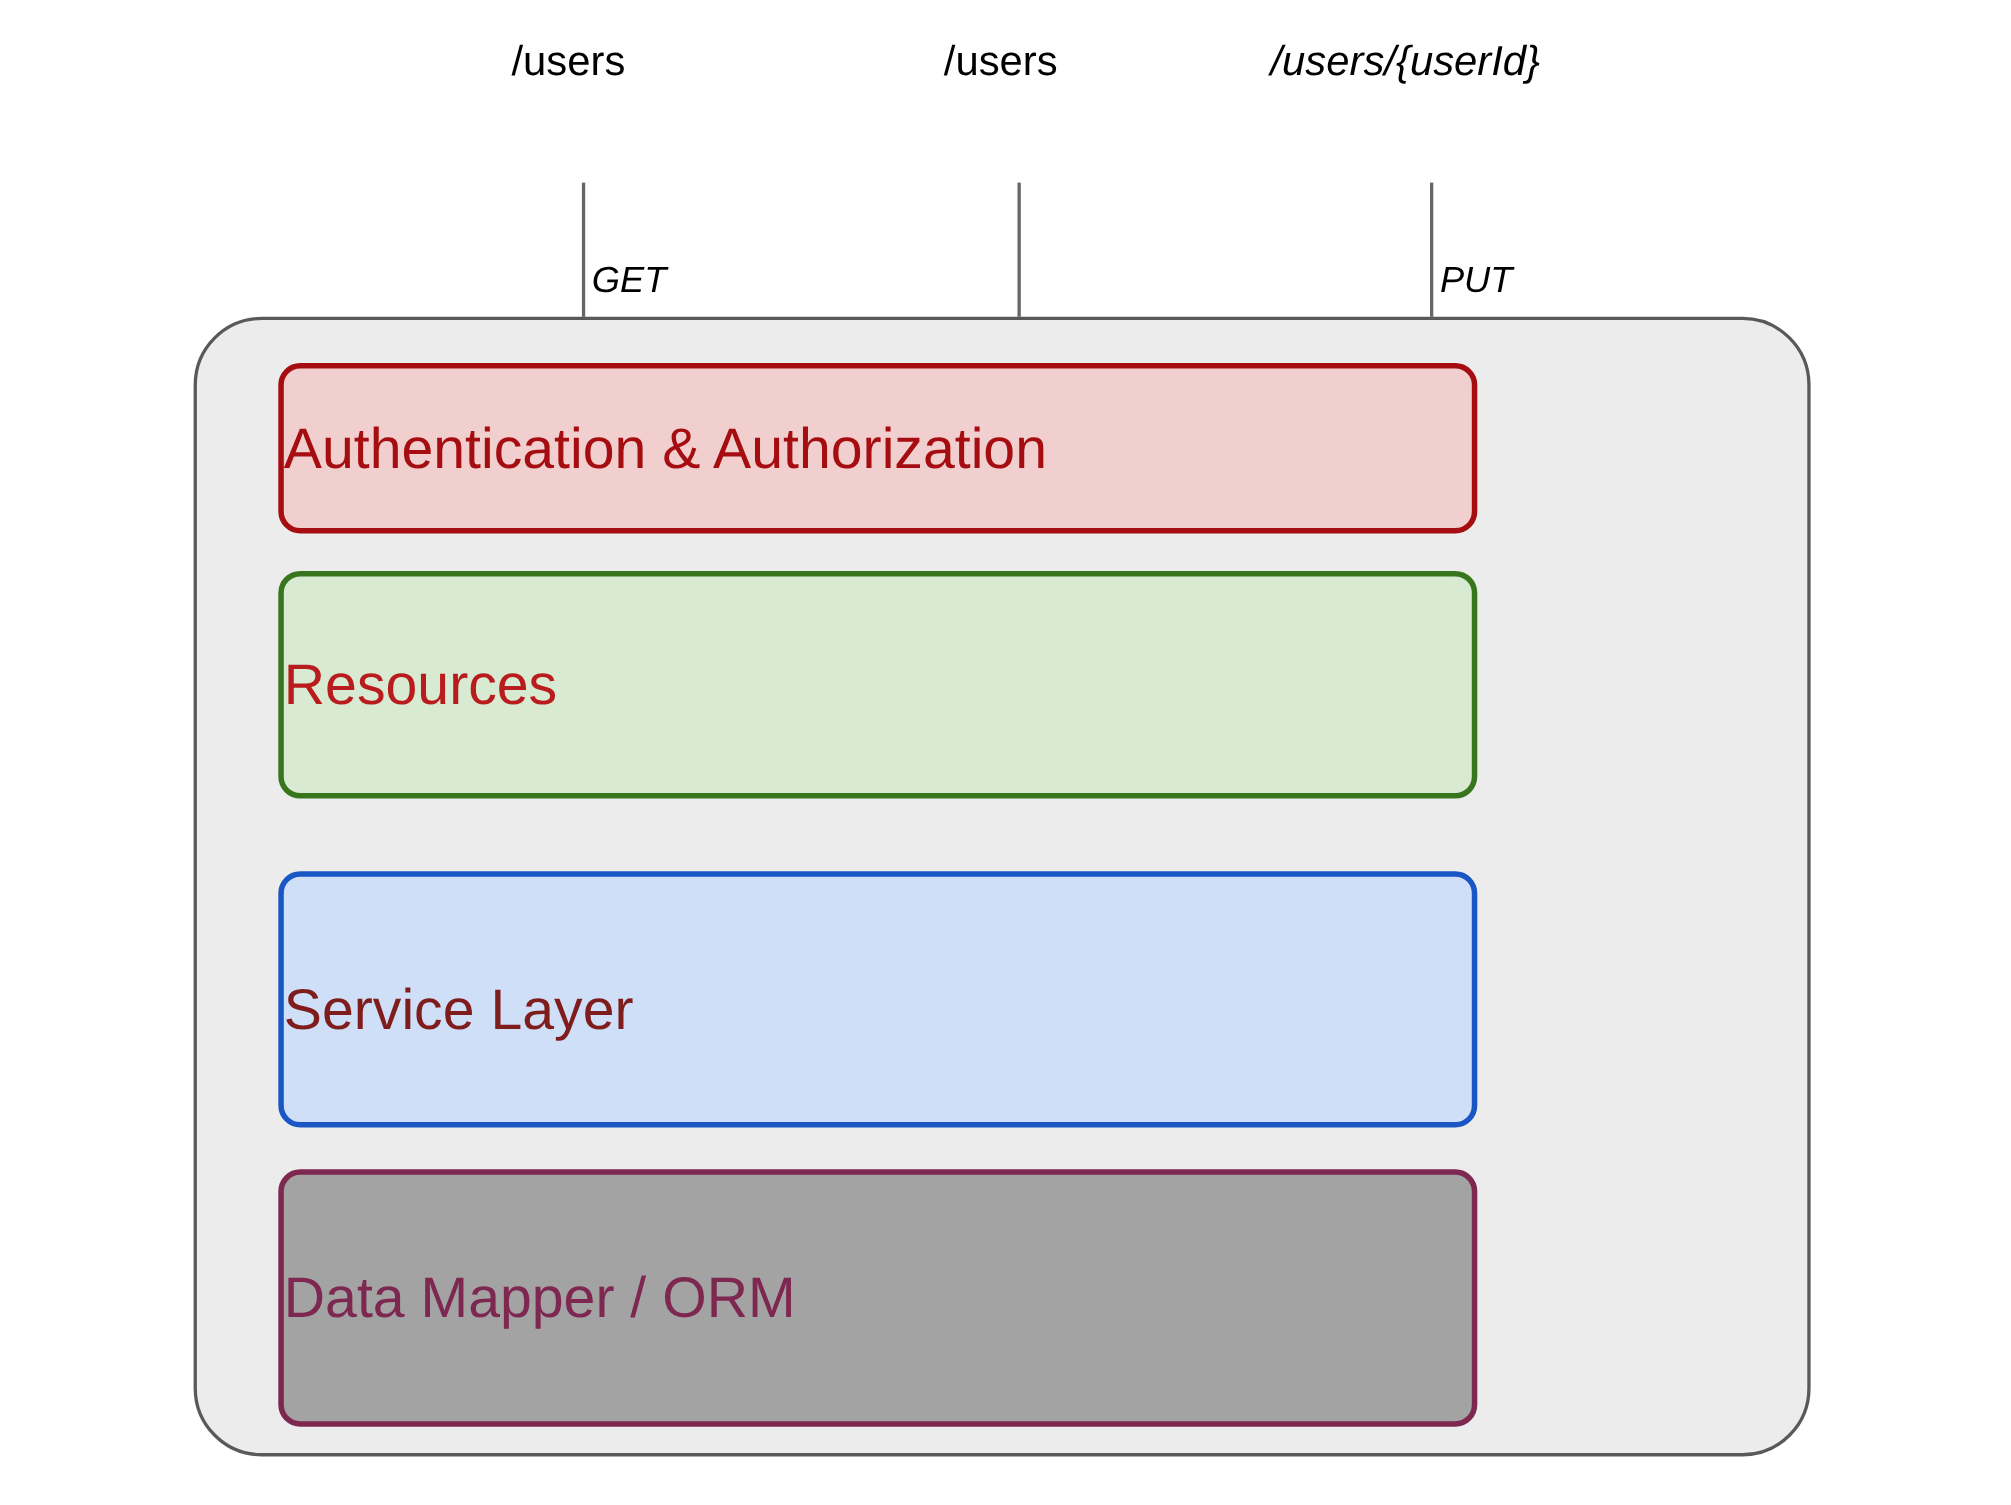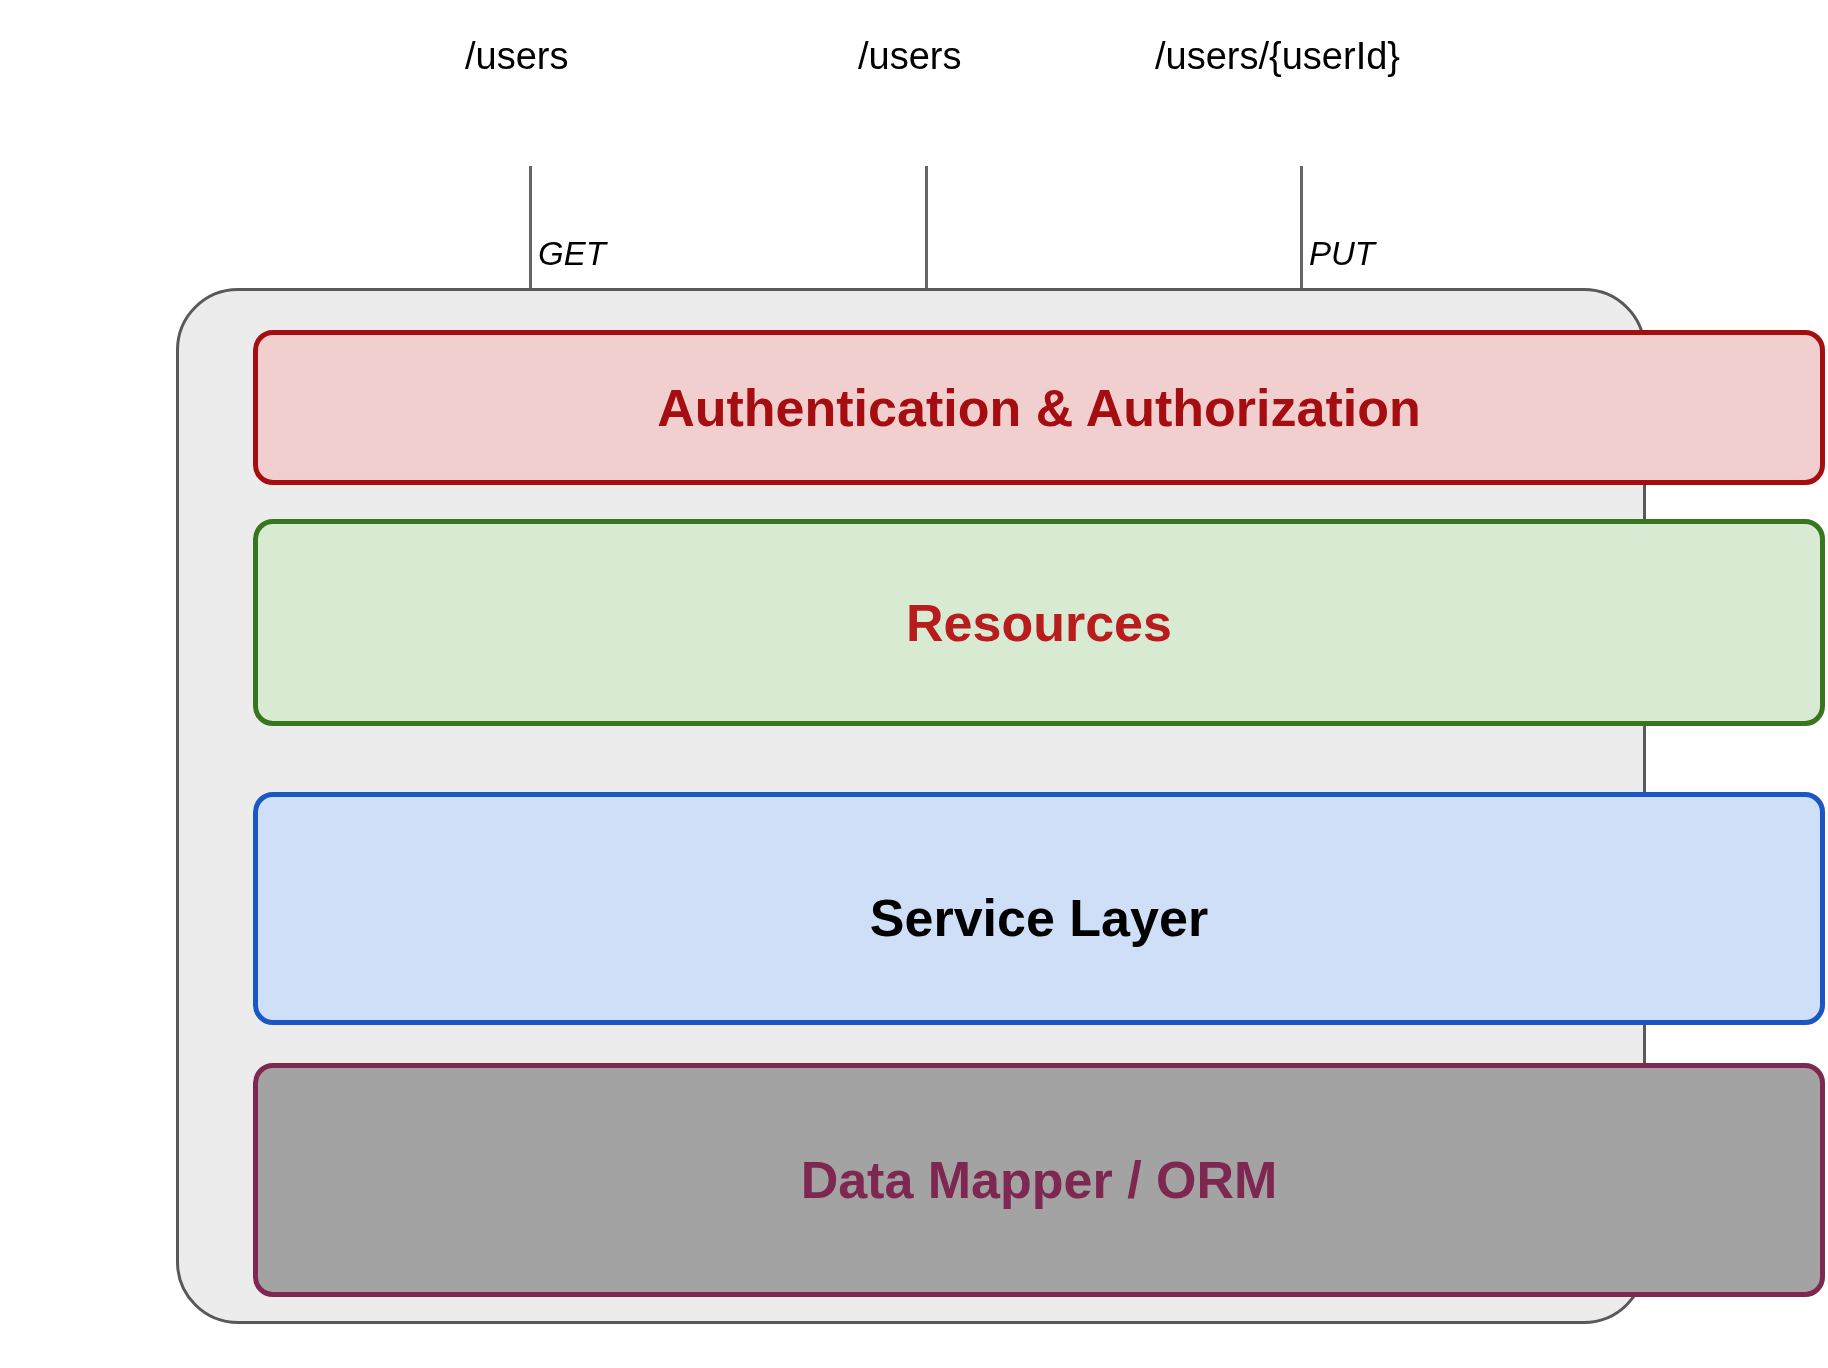--- a/index.html
+++ b/index.html
@@ -26,21 +26,21 @@
     position: absolute;
     top: 33px;
     font-size: 38px;
     line-height: 46px;
     color: #000000;
     white-space: nowrap;
     font-family: "Liberation Sans", sans-serif;
   }
   .endpoint-label.ep0 { left: 465px; }
   .endpoint-label.ep1 { left: 858px; }
-  .endpoint-label.ep2 { left: 1155px; }
+  .endpoint-label.ep2 { left: 1155px; font-style: italic; }
 
   
   .connector-line {
     position: absolute;
     top: 166px;
     width: 3px;
     height: 122px;
     background: #666666;
   }
   .connector-line.c0 { left: 529px; }
@@ -72,30 +72,29 @@
     background: #ececec;
     border: 3px solid #58595b;
     border-radius: 62px;
     box-sizing: border-box;
   }
 
   
   .layer-box {
     position: absolute;
     left: 253px;
-    width: 1572px;
+    width: 1090px;
     box-sizing: border-box;
     border-width: 5px;
     border-style: solid;
     border-radius: 20px;
     display: flex;
     align-items: center;
-    justify-content: center;
+    justify-content: flex-start;
     text-align: center;
-    font-weight: bold;
   }
   .layer-label {
     font-size: 52px;
     line-height: 60px;
     font-family: "Liberation Sans", sans-serif;
     white-space: nowrap;
   }
 
   .layer-box.layer-auth {
     top: 330px;
@@ -112,21 +111,21 @@
     border-color: #38761d;
   }
   .layer-box.layer-resources .layer-label { color: #b91c1c; }
 
   .layer-box.layer-service {
     top: 792px;
     height: 233px;
     background: #cfdff7;
     border-color: #1a56c4;
   }
-  .layer-box.layer-service .layer-label { color: #000000; margin-top: 18px; }
+  .layer-box.layer-service .layer-label { color: #7f1d1d; margin-top: 18px; }
 
   .layer-box.layer-orm {
     top: 1063px;
     height: 234px;
     background: #a3a3a3;
     border-color: #7d2751;
   }
   .layer-box.layer-orm .layer-label { color: #7d2751; }
 </style>
 </head>

